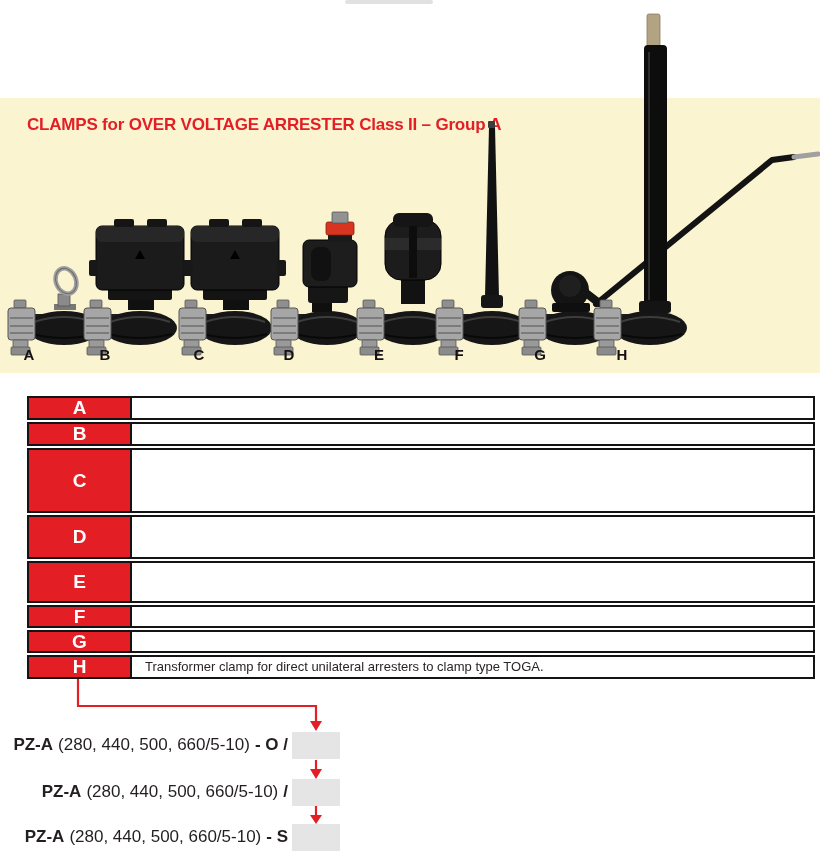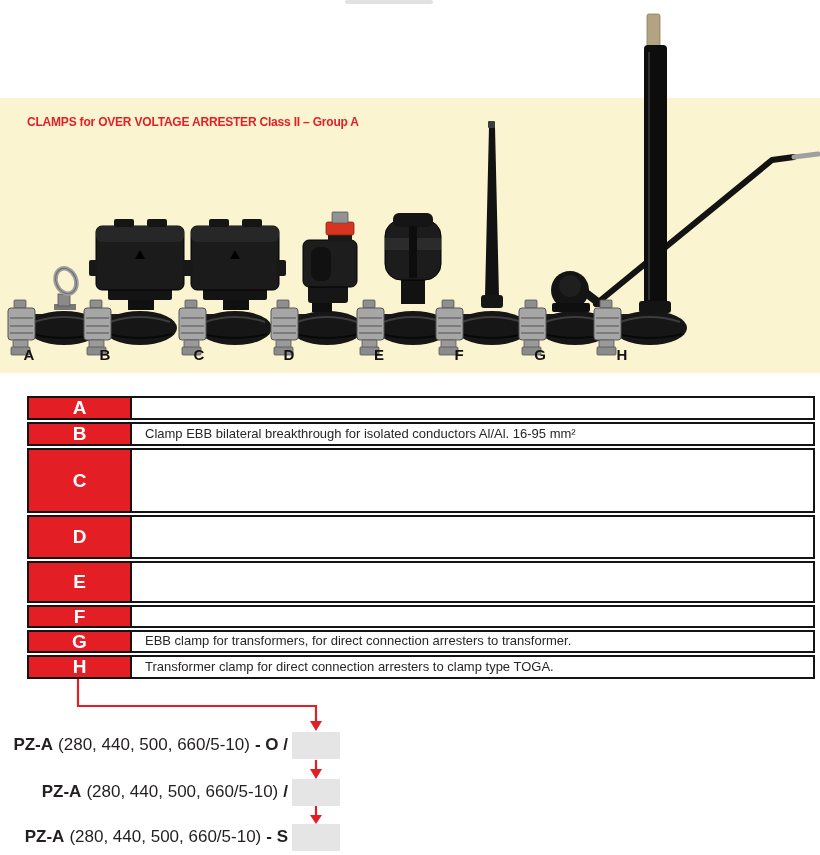--- a/index.html
+++ b/index.html
@@ -8,21 +8,21 @@
     --placeholder-gray:#e5e5e5;
   }
   html,body{margin:0;padding:0;background:#ffffff;}
   .page{
     position:relative;width:820px;height:855px;background:#ffffff;overflow:hidden;
     font-family:"Liberation Sans","DejaVu Sans",sans-serif;color:#231f20;
   }
   .scan-artifact{position:absolute;left:345px;top:0;width:88px;height:4px;background:#c9c9c9;opacity:.55;border-radius:2px;}
   .yellow-panel{position:absolute;left:0;top:98px;width:820px;height:275px;background:var(--panel-yellow);}
   .page-title{
-    position:absolute;left:27px;top:115px;font-size:12px;font-weight:bold;
+    position:absolute;left:27px;top:115px;font-size:17px;font-weight:bold;
     color:var(--accent-red);letter-spacing:-.2px;white-space:nowrap;
   }
   .products-svg{position:absolute;left:0;top:0;width:820px;height:370px;}
   .product-label{
     position:absolute;top:346px;transform:translateX(-50%);
     font-size:15px;font-weight:bold;color:#151112;
   }
   
   .spec-table{position:absolute;left:27px;top:396px;width:788px;display:flex;flex-direction:column;gap:2px;}
   .spec-row{display:flex;border:2px solid #141414;background:#ffffff;box-sizing:border-box;}
@@ -160,41 +160,39 @@
   <span class="product-label" style="left:459px">F</span>
   <span class="product-label" style="left:540px">G</span>
   <span class="product-label" style="left:622px">H</span>
 
   <div class="spec-table">
     <div class="spec-row h24">
       <div class="letter-cell">A</div>
     </div>
     <div class="spec-row h24">
       <div class="letter-cell">B</div>
-      <div class="desc-cell">Clamp EBB bilateral breakthrough for isolated conductors Al/Al. 16-95 mm²</div>
     </div>
     <div class="spec-row h65">
       <div class="letter-cell">C</div>
     </div>
     <div class="spec-row h44">
       <div class="letter-cell">D</div>
     </div>
     <div class="spec-row h42">
       <div class="letter-cell">E</div>
     </div>
     <div class="spec-row h23">
       <div class="letter-cell">F</div>
     </div>
     <div class="spec-row h23">
       <div class="letter-cell">G</div>
-      <div class="desc-cell">EBB clamp for transformers, for direct connection arresters to transformer.</div>
     </div>
     <div class="spec-row h24">
       <div class="letter-cell">H</div>
-      <div class="desc-cell">Transformer clamp for direct connection arresters to clamp type TOGA.</div>
+      <div class="desc-cell">Transformer clamp for direct unilateral arresters to clamp type TOGA.</div>
     </div>
   </div>
 
   <svg class="connector-svg" viewBox="0 0 820 195">
     <path d="M 78 19 L 78 46 L 316 46 L 316 62" stroke="#e31e25" stroke-width="2.2" fill="none"></path>
     <polygon points="310,61 322,61 316,71" fill="#e31e25"></polygon>
     <line x1="316" y1="100" x2="316" y2="110" stroke="#e31e25" stroke-width="2.2"></line>
     <polygon points="310,109 322,109 316,119" fill="#e31e25"></polygon>
     <line x1="316" y1="146" x2="316" y2="156" stroke="#e31e25" stroke-width="2.2"></line>
     <polygon points="310,155 322,155 316,164" fill="#e31e25"></polygon>

